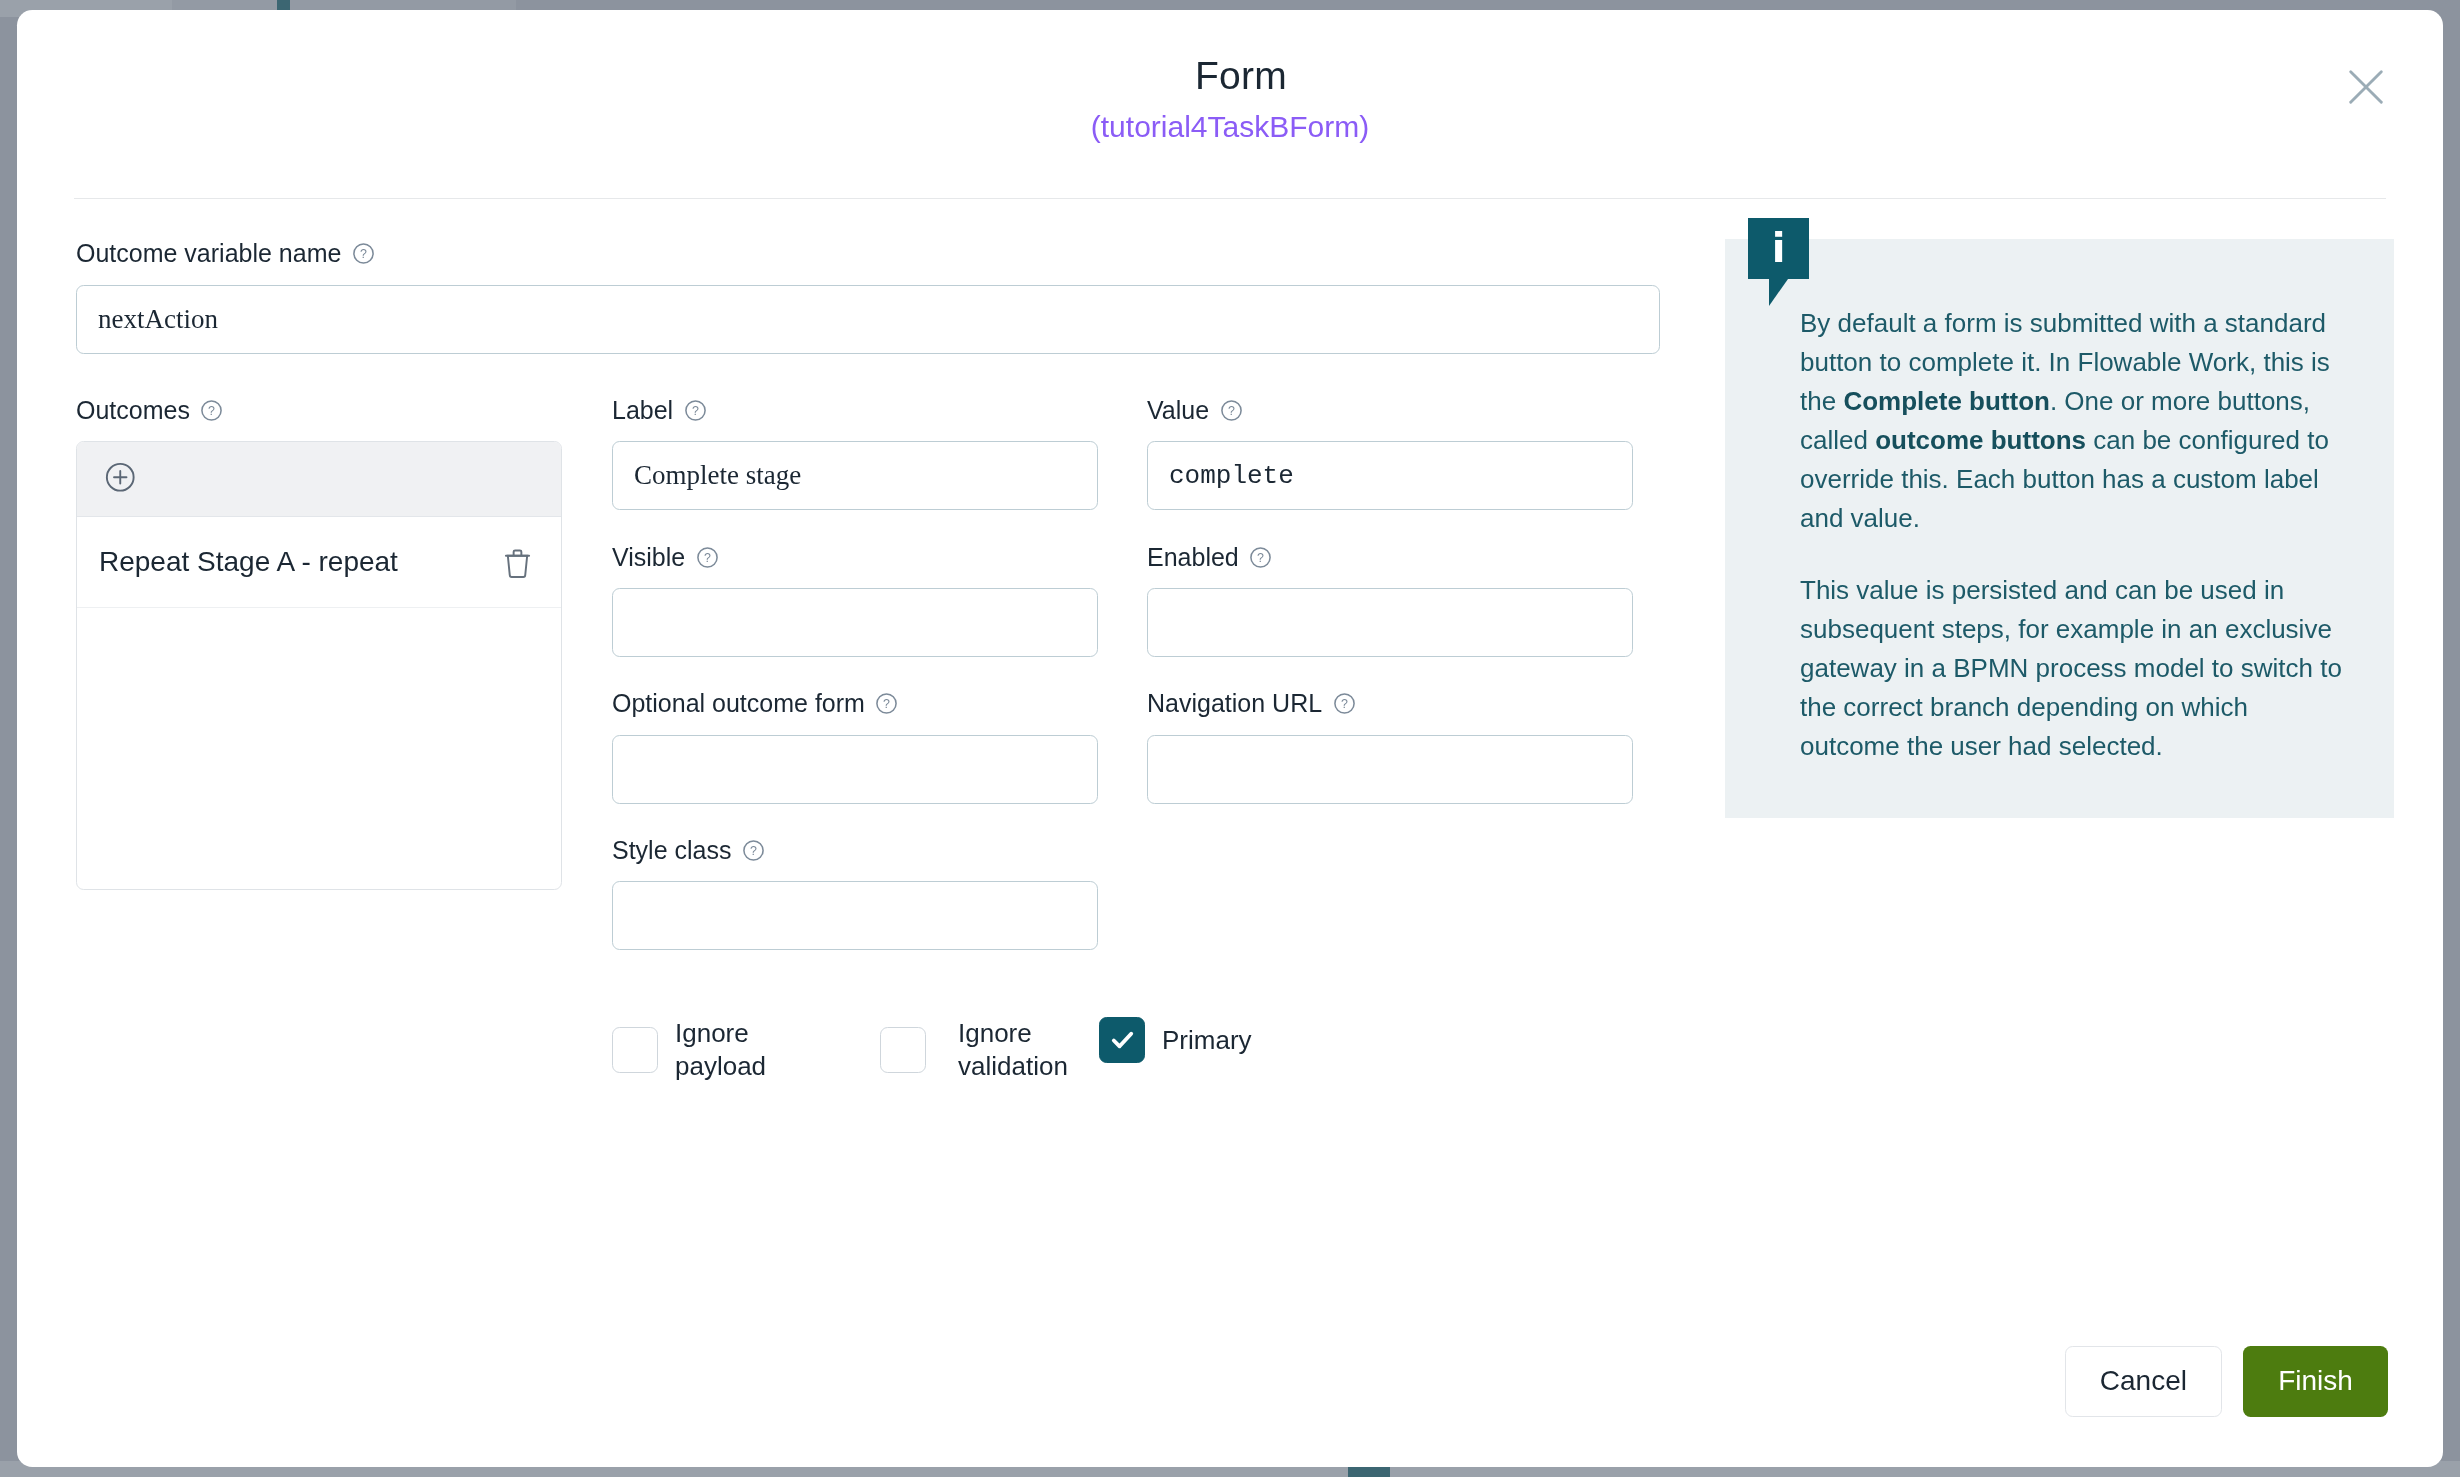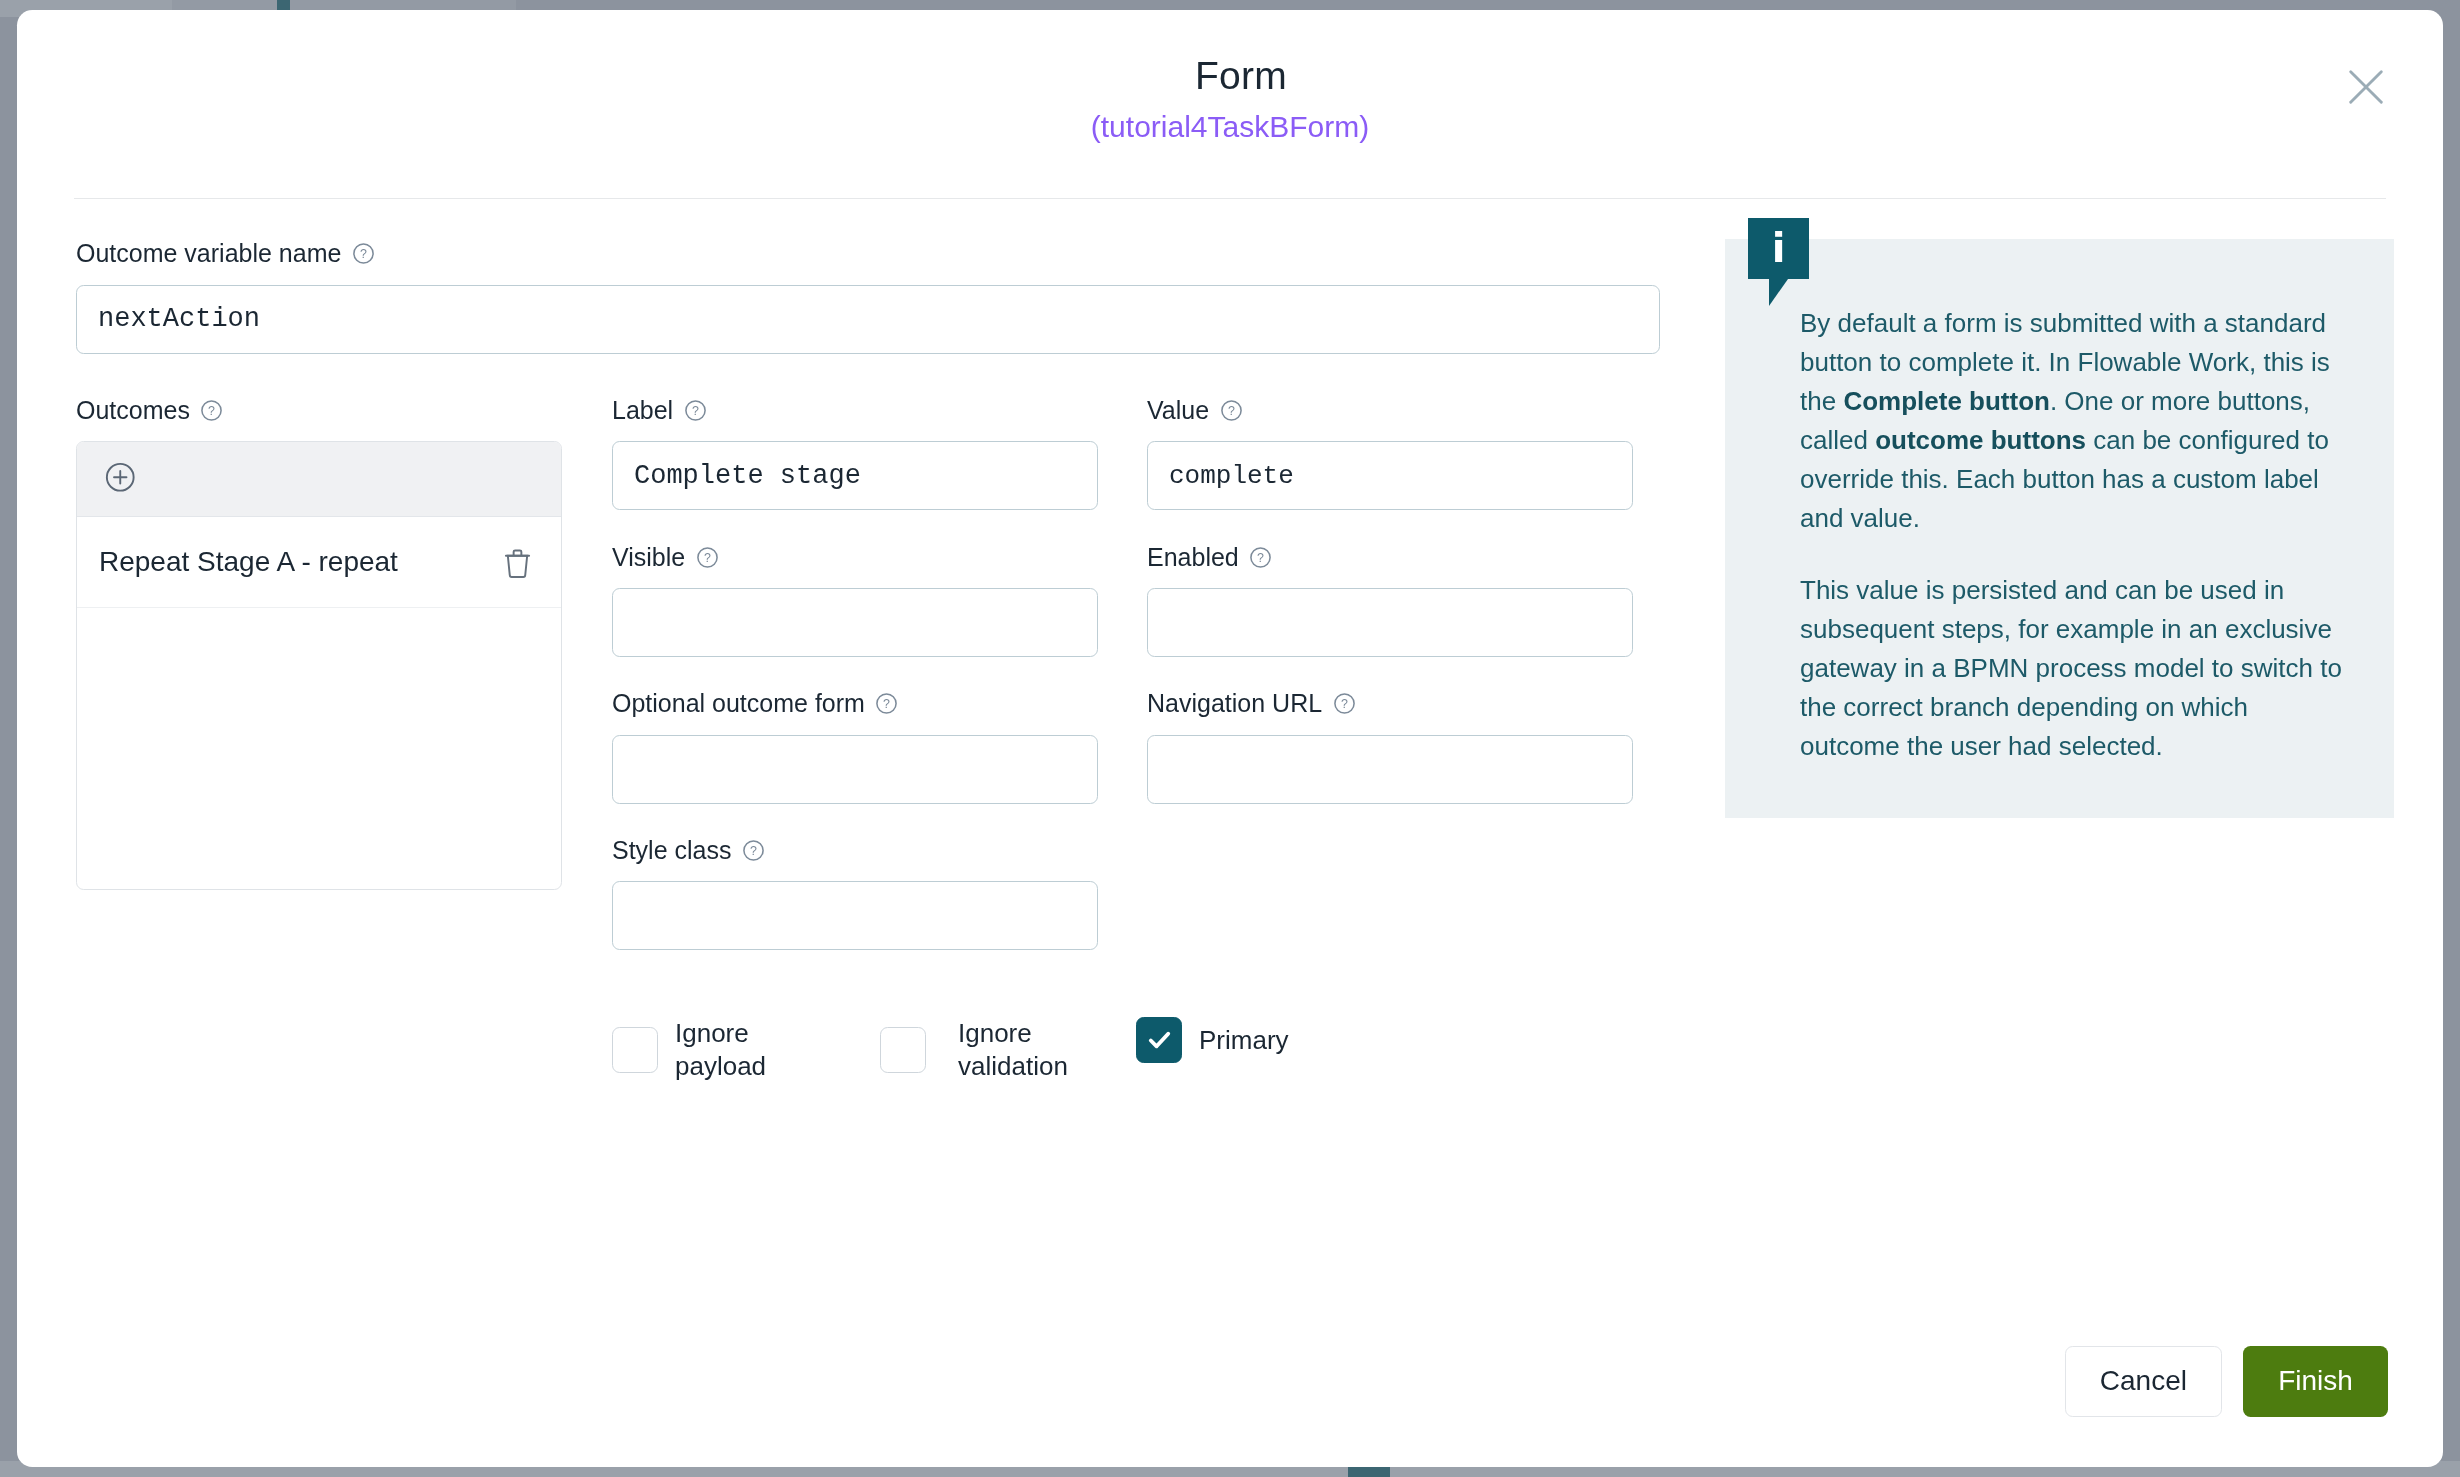--- a/index.html
+++ b/index.html
@@ -48,21 +48,21 @@
 
   .input {
     border: 1.9px solid #bdcdd4;
     border-radius: 7.6px;
     background: #fff;
     height: 69px;
     display: flex; align-items: center;
     padding: 0 21px;
     font-size: 27px;
     color: #1b2733;
-    font-family: Liberation Mono, monospace;
+    font-family: Liberation Serif, serif;
     overflow: hidden;
   }
   .input.mono { font-family: "Liberation Mono", monospace; font-size: 26px; }
   .input.wide { width: 1584px; }
 
   .section-gap { height: 42px; }
 
   
   .outcomes-row { display: flex; }
   .outcomes-panel { width: 486px; }
@@ -93,21 +93,21 @@
   
   .detail-cols { margin-left: 50px; display: flex; flex-wrap: wrap; width: 1071px; }
   .col { width: 535px; }
   .det-input { width: 486px; }
   .row-gap { height: 32.5px; width: 100%; }
 
   
   .checkbox-row { display: flex; margin-left: 50px; margin-top: 67px; align-items: flex-start; }
   .cb-group { display: flex; align-items: center; gap: 17px; }
   .cb-group.g1 { width: 268px; }
-  .cb-group.g2 { width: 256px; gap: 32px; }
+  .cb-group.g2 { width: 219px; gap: 32px; }
   .cb {
     width: 46px; height: 46px;
     border: 1.9px solid #cfd6dc; border-radius: 7.6px;
     background: #fff; flex: 0 0 auto; cursor: pointer;
     display: flex; align-items: center; justify-content: center;
   }
   .cb.checked { background: #0d5a6b; border-color: #0d5a6b; }
   .cb-label { font-size: 26px; color: #1b2733; line-height: 1.25; max-width: 143px; }
   .cb-label.nowrap { max-width: none; white-space: nowrap; }
 

